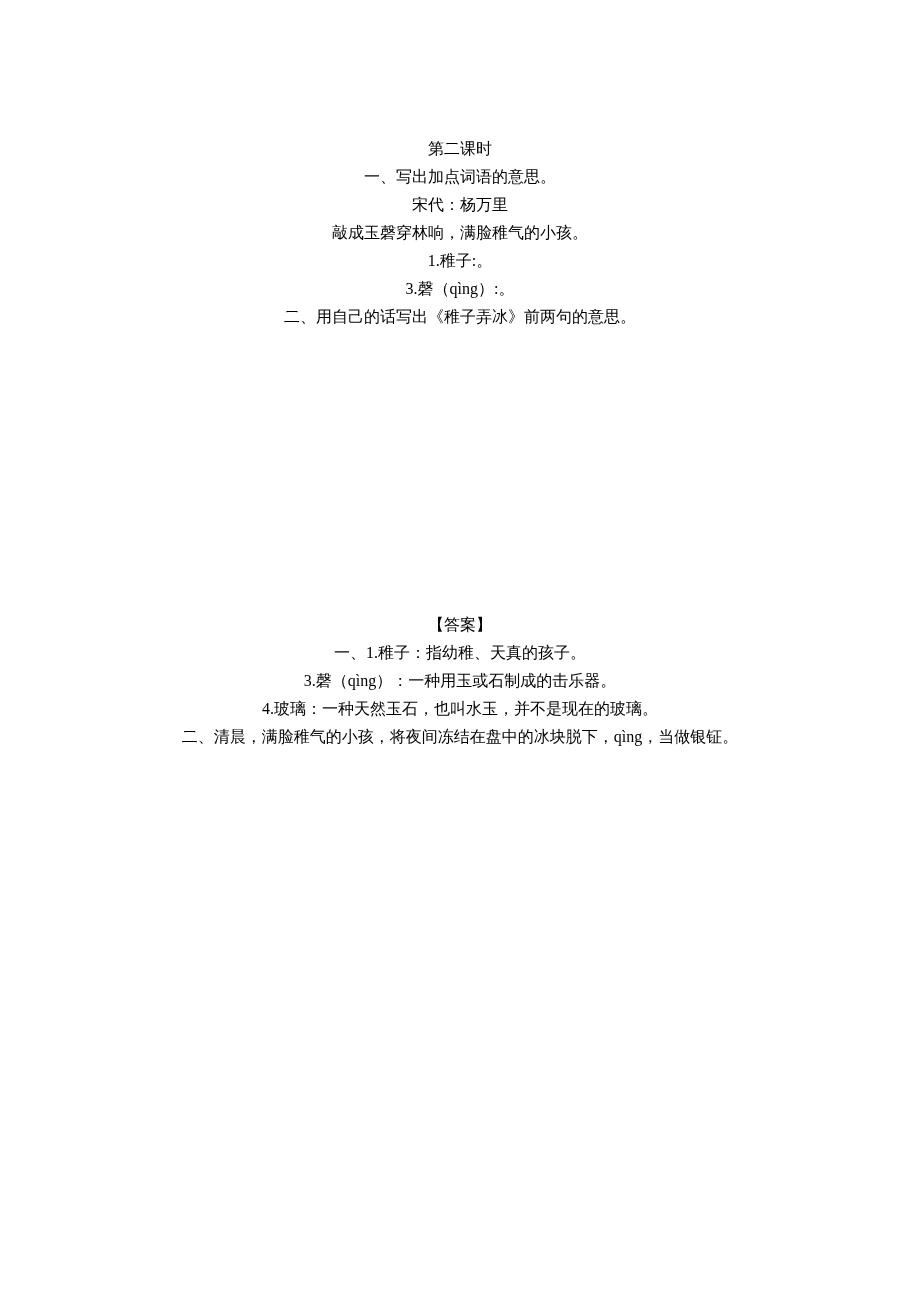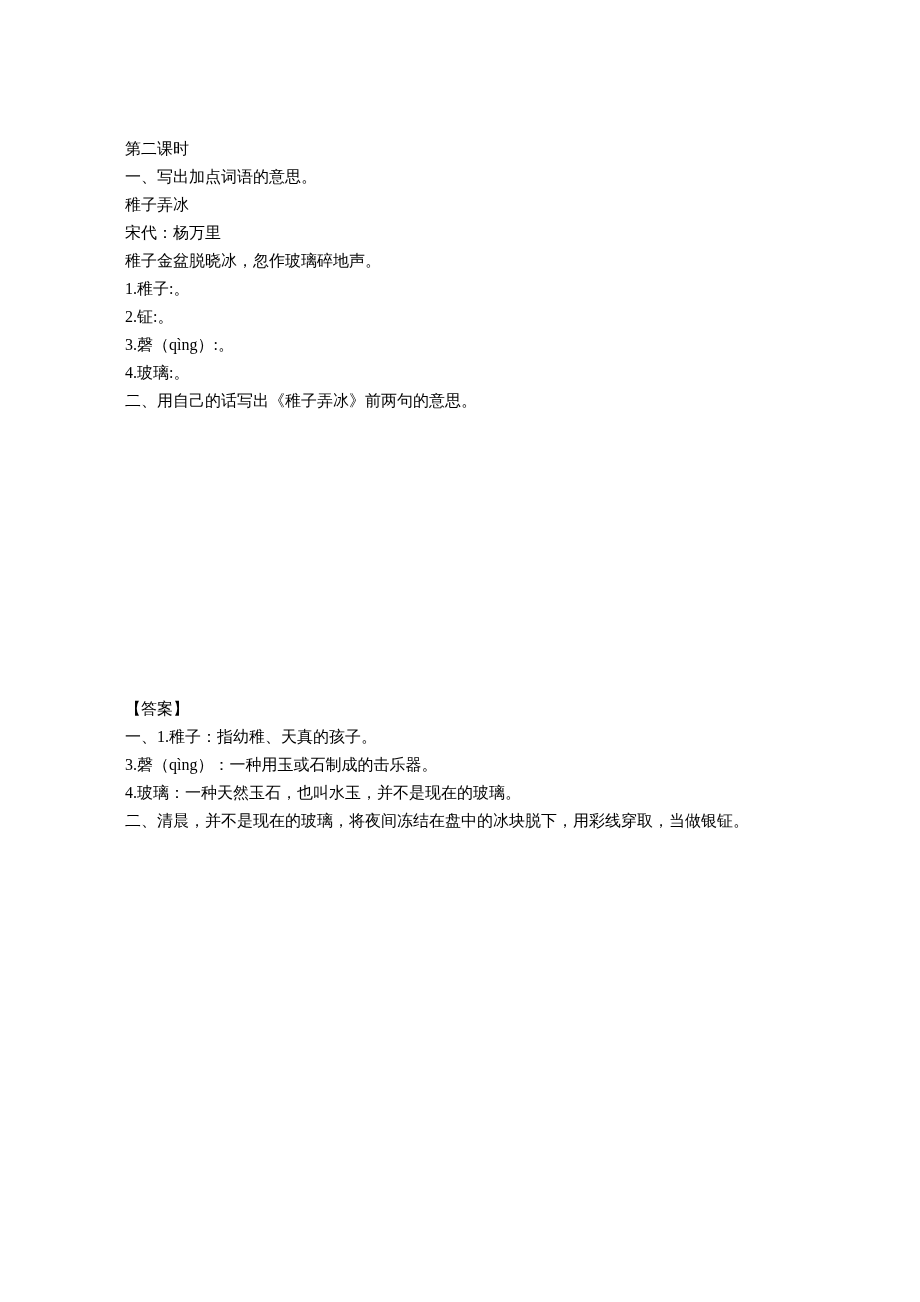--- a/index.html
+++ b/index.html
@@ -1,18 +1,19 @@
 <!DOCTYPE html>
 <html><head>
   <meta charset="utf-8">
   <style>
     * {
       margin: 0;
       padding: 0;
       box-sizing: border-box;
+      align-items: center;
     }
     body {
       width: 920px;
       height: 1302px;
       background: #ffffff;
       font-family: "SimSun", "宋体", serif;
       font-size: 16px;
       color: #000000;
       line-height: 1.75;
       padding: 135px 125px 0 125px;
@@ -27,29 +28,26 @@
     .gap {
       height: 280px;
     }
   </style>
 </head>
 <body>
 
 <div class="content">
   <div class="line">第二课时</div>
   <div class="line">一、写出加点词语的意思。</div>
-  <div class="line">稚子弄冰</div>
   <div class="line">宋代：杨万里</div>
-  <div class="line">稚子金盆脱晓冰，忽作玻璃碎地声。</div>
+  <div class="line">敲成玉磬穿林响，满脸稚气的小孩。</div>
   <div class="line">1.稚子:。</div>
-  <div class="line">2.钲:。</div>
   <div class="line">3.磬（qìng）:。</div>
-  <div class="line">4.玻璃:。</div>
   <div class="line">二、用自己的话写出《稚子弄冰》前两句的意思。</div>
 
   <div class="gap"></div>
 
   <div class="line">【答案】</div>
   <div class="line">一、1.稚子：指幼稚、天真的孩子。</div>
   <div class="line">3.磬（qìng）：一种用玉或石制成的击乐器。</div>
   <div class="line">4.玻璃：一种天然玉石，也叫水玉，并不是现在的玻璃。</div>
-  <div class="line">二、清晨，并不是现在的玻璃，将夜间冻结在盘中的冰块脱下，用彩线穿取，当做银钲。</div>
+  <div class="line">二、清晨，满脸稚气的小孩，将夜间冻结在盘中的冰块脱下，qìng，当做银钲。</div>
 </div>
 
 </body></html>

